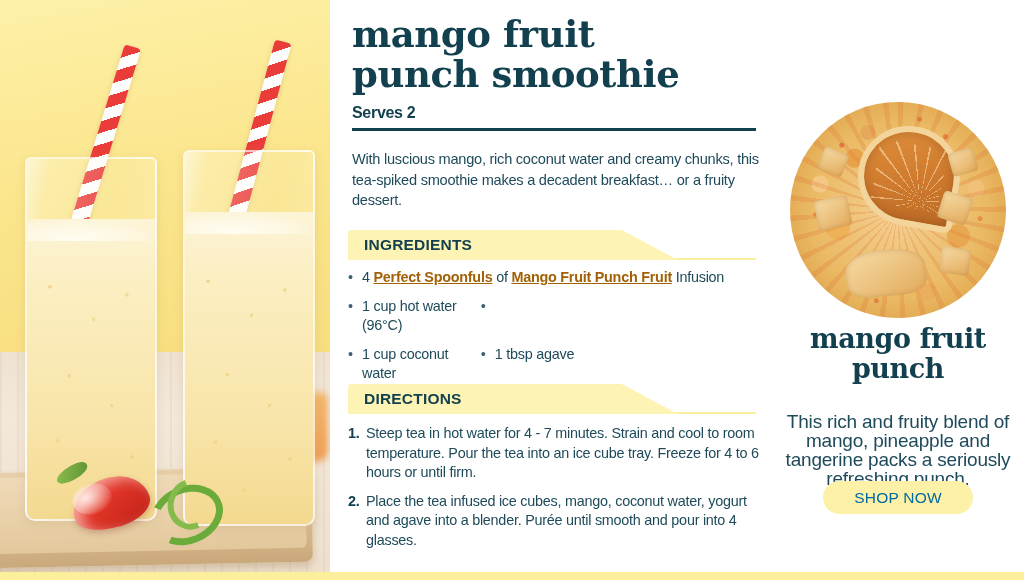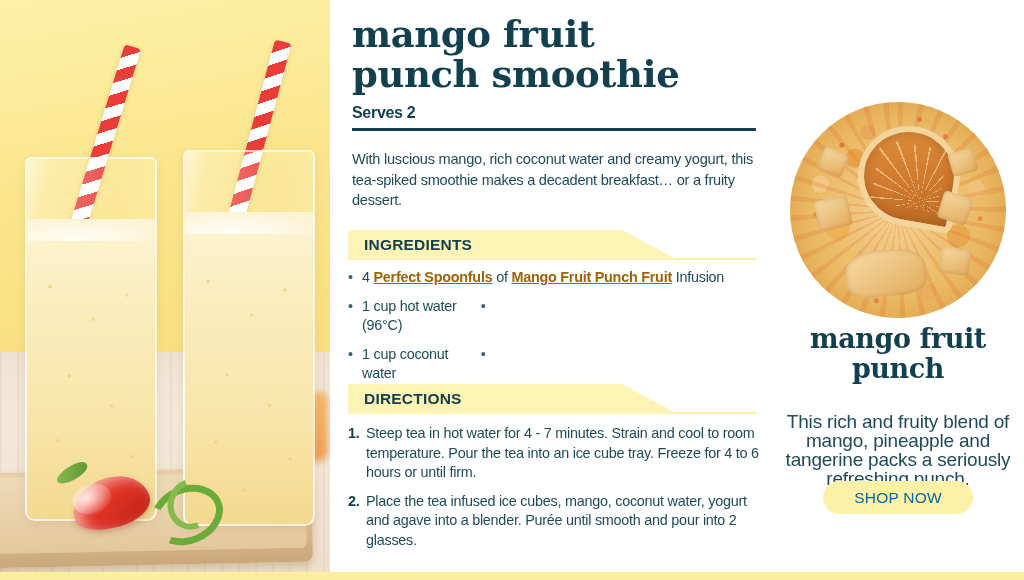--- a/index.html
+++ b/index.html
@@ -406,21 +406,21 @@
     <div class="limepeel2"></div>
   </div>
 
   <div class="recipe">
     <div class="title">
       <span>mango fruit</span><br>
       <span>punch smoothie</span>
     </div>
     <div class="serves">Serves 2</div>
     <div class="rule"></div>
-    <div class="desc">With luscious mango, rich coconut water and creamy yogurt, this tea-spiked smoothie makes a decadent breakfast… or a fruity dessert.</div>
+    <div class="desc">With luscious mango, rich coconut water and creamy chunks, this tea-spiked smoothie makes a decadent breakfast… or a fruity dessert.</div>
 
     <div class="banner-wrap ingredients">
       <div class="banner-line"></div>
       <div class="banner-shape"></div>
       <div class="banner-label">INGREDIENTS</div>
     </div>
 
     <div class="ing-list" id="ing-list">
         <div class="ing-row">
           <div class="ing-cell full">
@@ -437,20 +437,21 @@
             <span class="bullet">•</span>
           </div>
         </div>
         <div class="ing-row">
           <div class="ing-cell col1">
             <span class="bullet">•</span>
             <span class="ing-text">1 cup coconut water</span>
           </div>
           <div class="ing-cell full">
             <span class="bullet">•</span>
+            <span class="ing-text">1 tbsp agave</span>
           </div>
         </div>
         <div class="ing-row">
           <div class="ing-cell full">
             <span class="bullet">•</span>
             <span class="ing-text">1 cup plain fat-free Greek yogurt</span>
           </div>
         </div>
       </div>
 
@@ -460,21 +461,21 @@
       <div class="banner-label">DIRECTIONS</div>
     </div>
 
     <div class="dir-list" id="dir-list">
         <div class="dir-item">
           <span class="dir-num">1.</span>
           <span>Steep tea in hot water for 4 - 7 minutes.  Strain and cool to room temperature. Pour the tea into an ice cube tray. Freeze for 4 to 6 hours or until firm.</span>
         </div>
         <div class="dir-item">
           <span class="dir-num">2.</span>
-          <span>Place the tea infused ice cubes, mango, coconut water, yogurt and agave into a blender. Purée until smooth and pour into 2 glasses.</span>
+          <span>Place the tea infused ice cubes, mango, coconut water, yogurt and agave into a blender. Purée until smooth and pour into 4 glasses.</span>
         </div>
       </div>
   </div>
 
   <div class="product">
     <div class="product-img">
       <div class="orange-slice"></div>
       <div class="chunk c1"></div>
       <div class="chunk c2"></div>
       <div class="chunk c3"></div>

